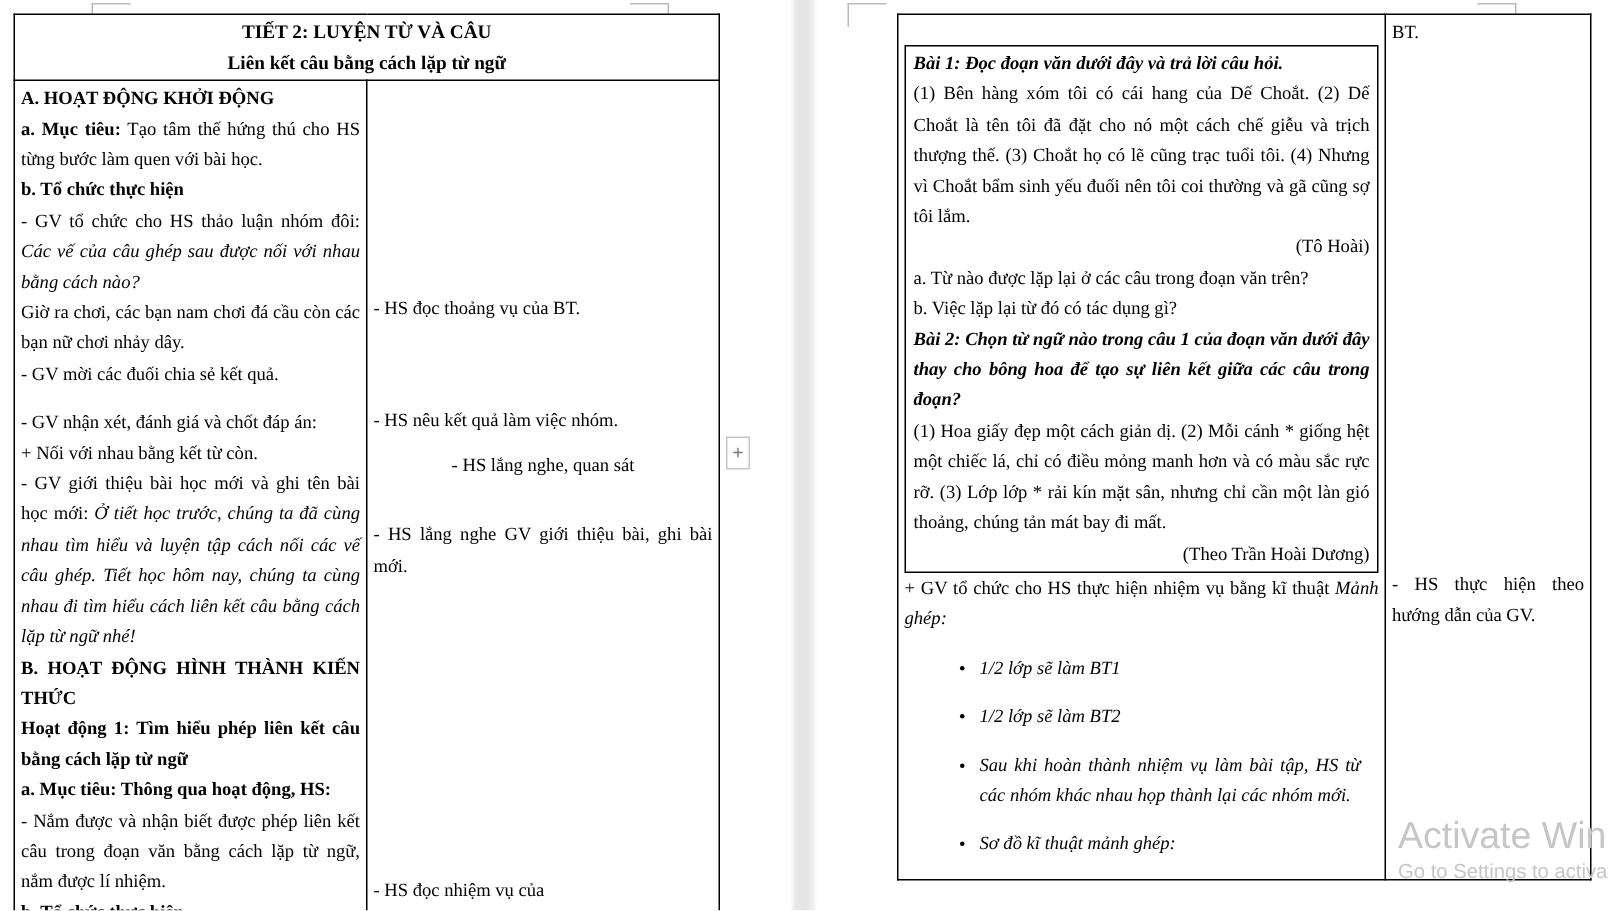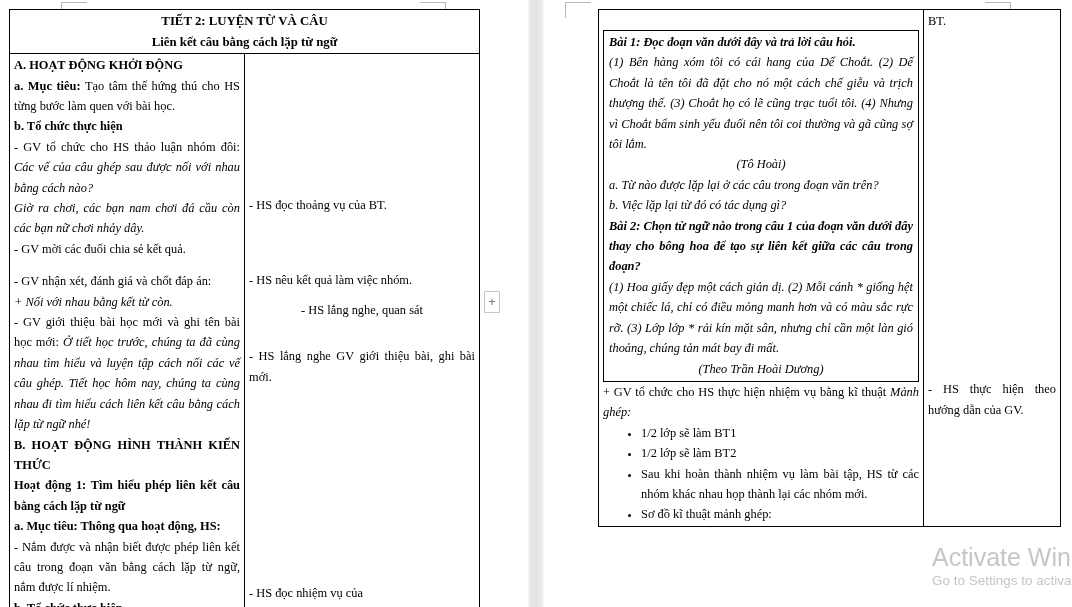--- a/index.html
+++ b/index.html
@@ -80,23 +80,23 @@
   
   .t {
     font-size: 12.4px;
     line-height: 20.4px;
     color: #000;
     margin: 0;
     text-align: justify;
     font-family: "Liberation Serif", "DejaVu Serif", serif;
   }
   .b  { font-weight: bold; }
-  .i  { font-style: italic; }
+  .i  { }
   .bi { font-weight: bold; font-style: italic; }
-  .right { text-align: center; }
+  .right { text-align: right; }
   .nj { text-align: center; }
 
   .title-cell {
     text-align: center;
   }
   .title-line {
     font-weight: bold;
     font-size: 12.8px;
     line-height: 20.6px;
     text-align: center;
@@ -110,22 +110,23 @@
   }
 
   ul.bullets {
     margin: 0 0 0 0;
     padding-left: 38px;
     list-style: disc;
   }
   ul.bullets li {
     font-size: 12.4px;
     line-height: 20.4px;
+    font-style: italic;
     text-align: justify;
-    margin: 0;
+    margin: 12px;
     padding: 0;
   }
   ul.bullets li::marker { font-size: 11px; }
 
   .spacer-line { height: 12px; }
 
   
   .insert-plus {
     position: absolute;
     left: 484px;

